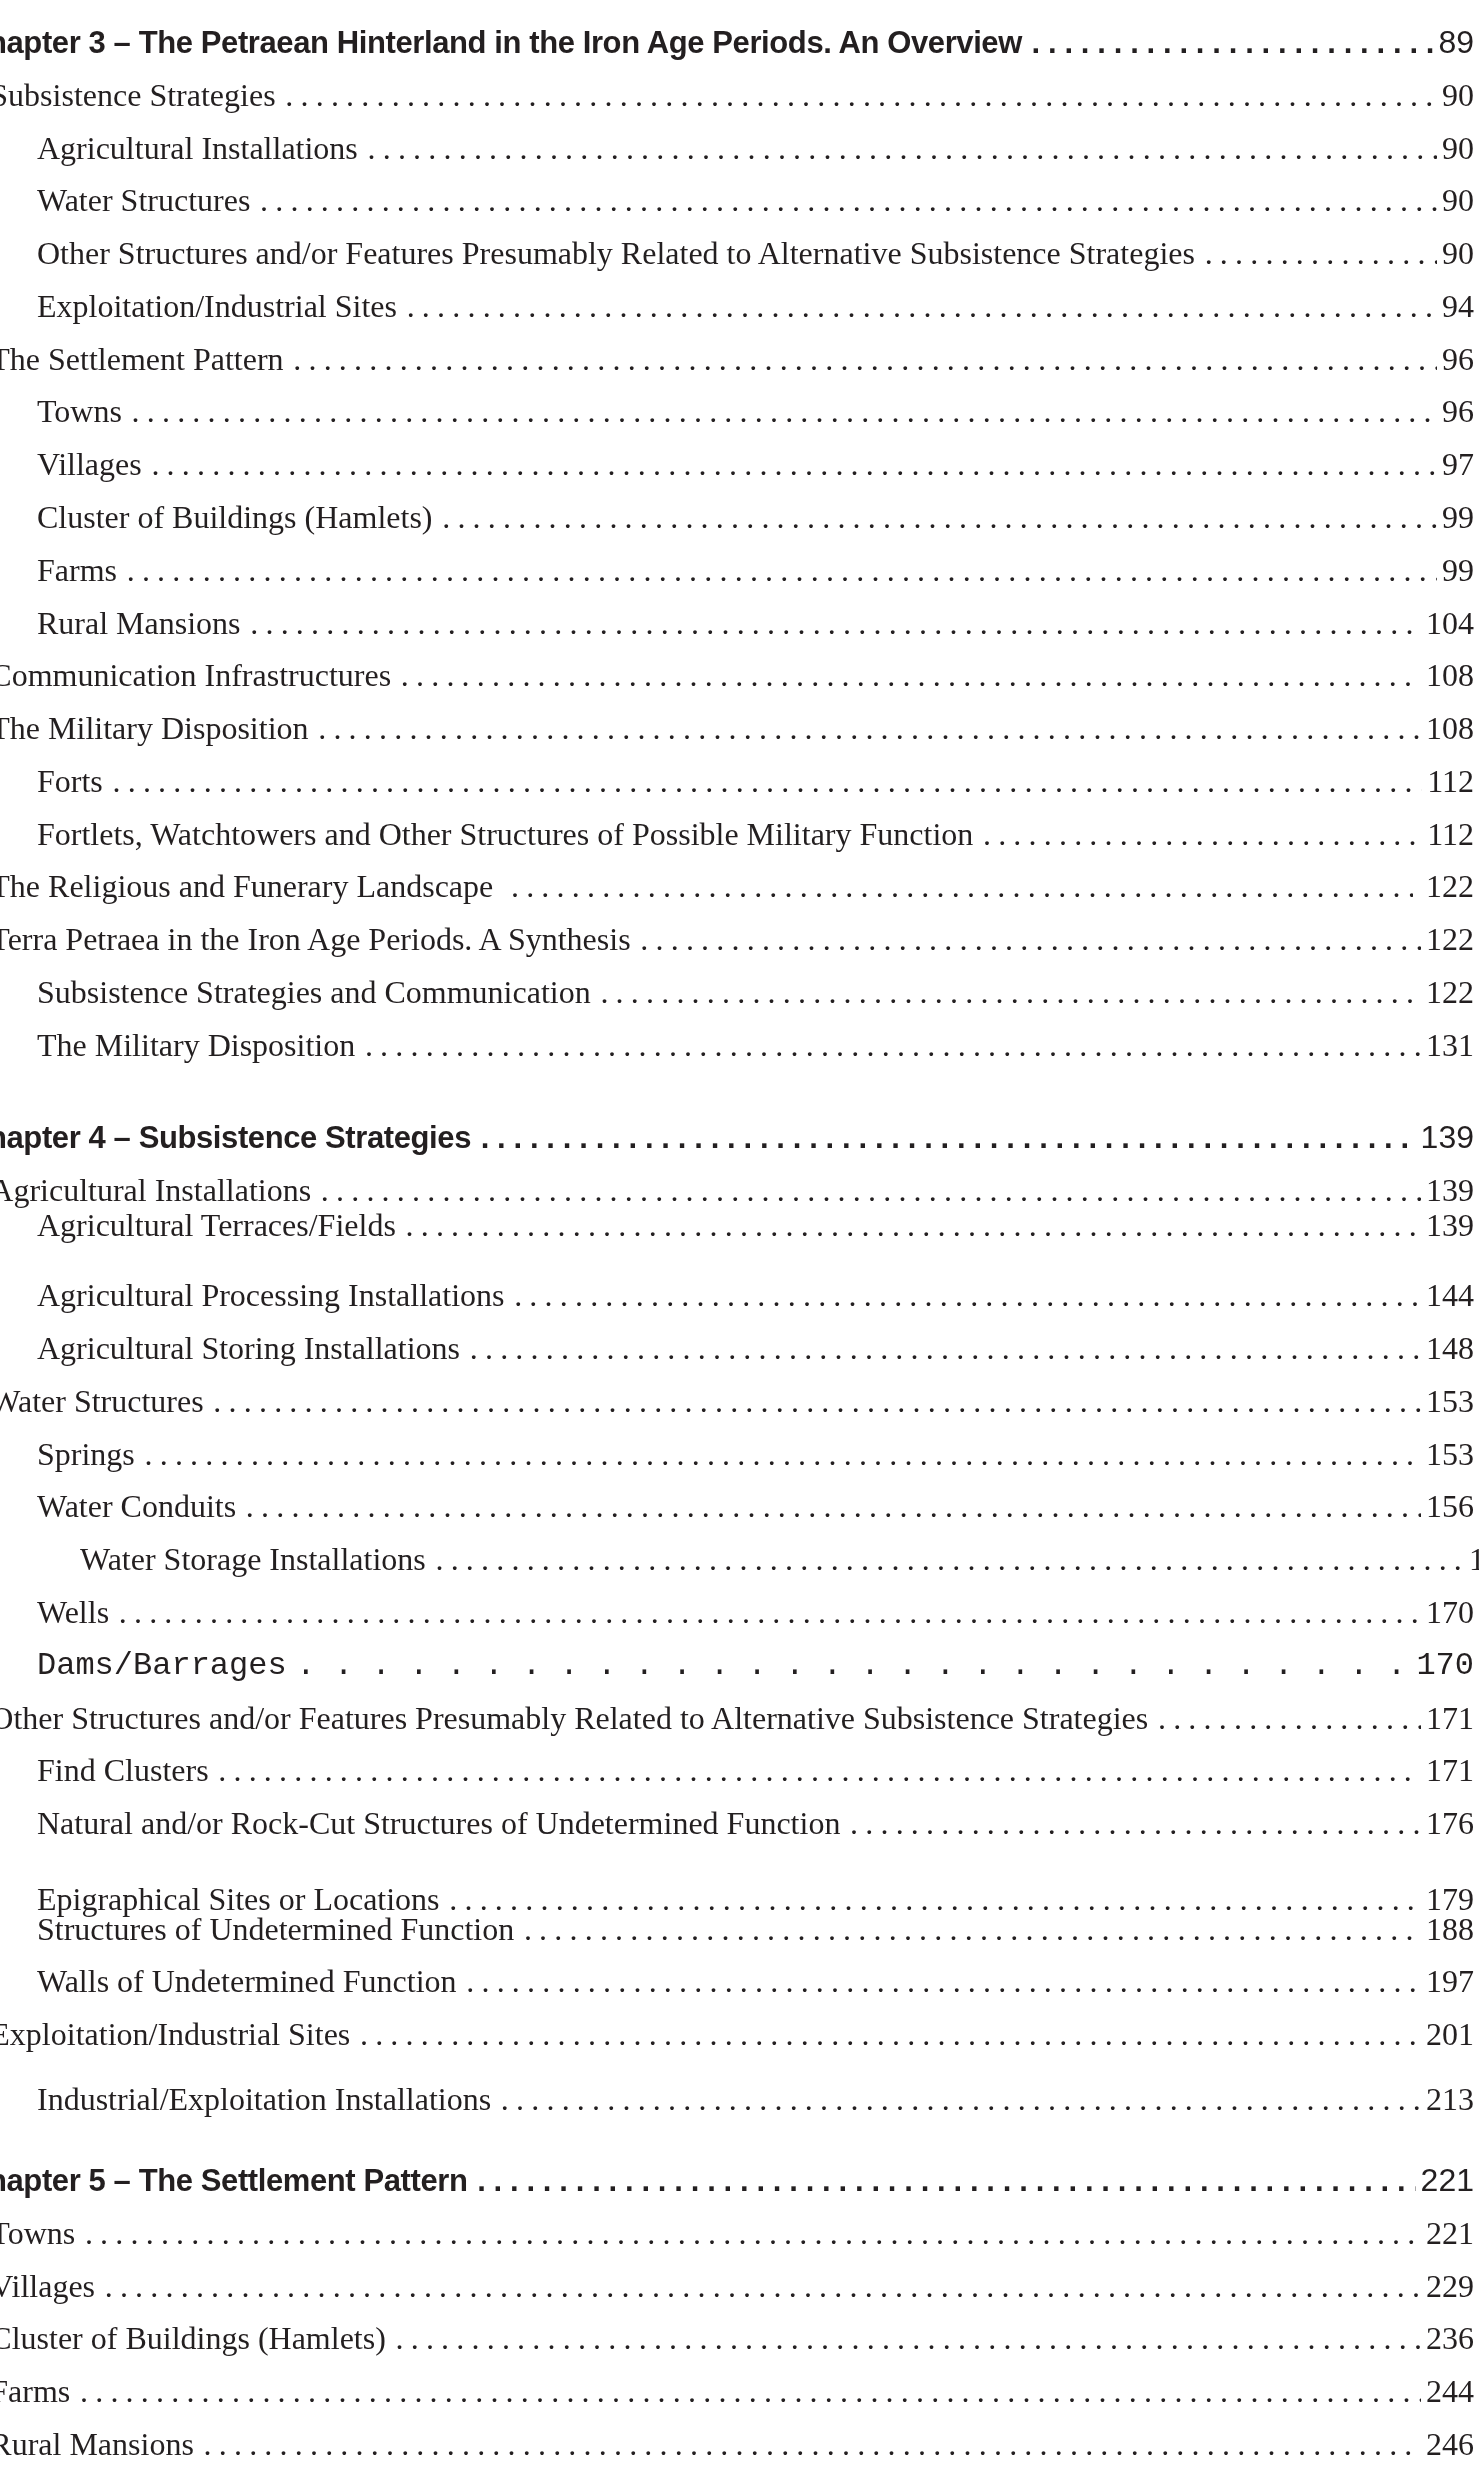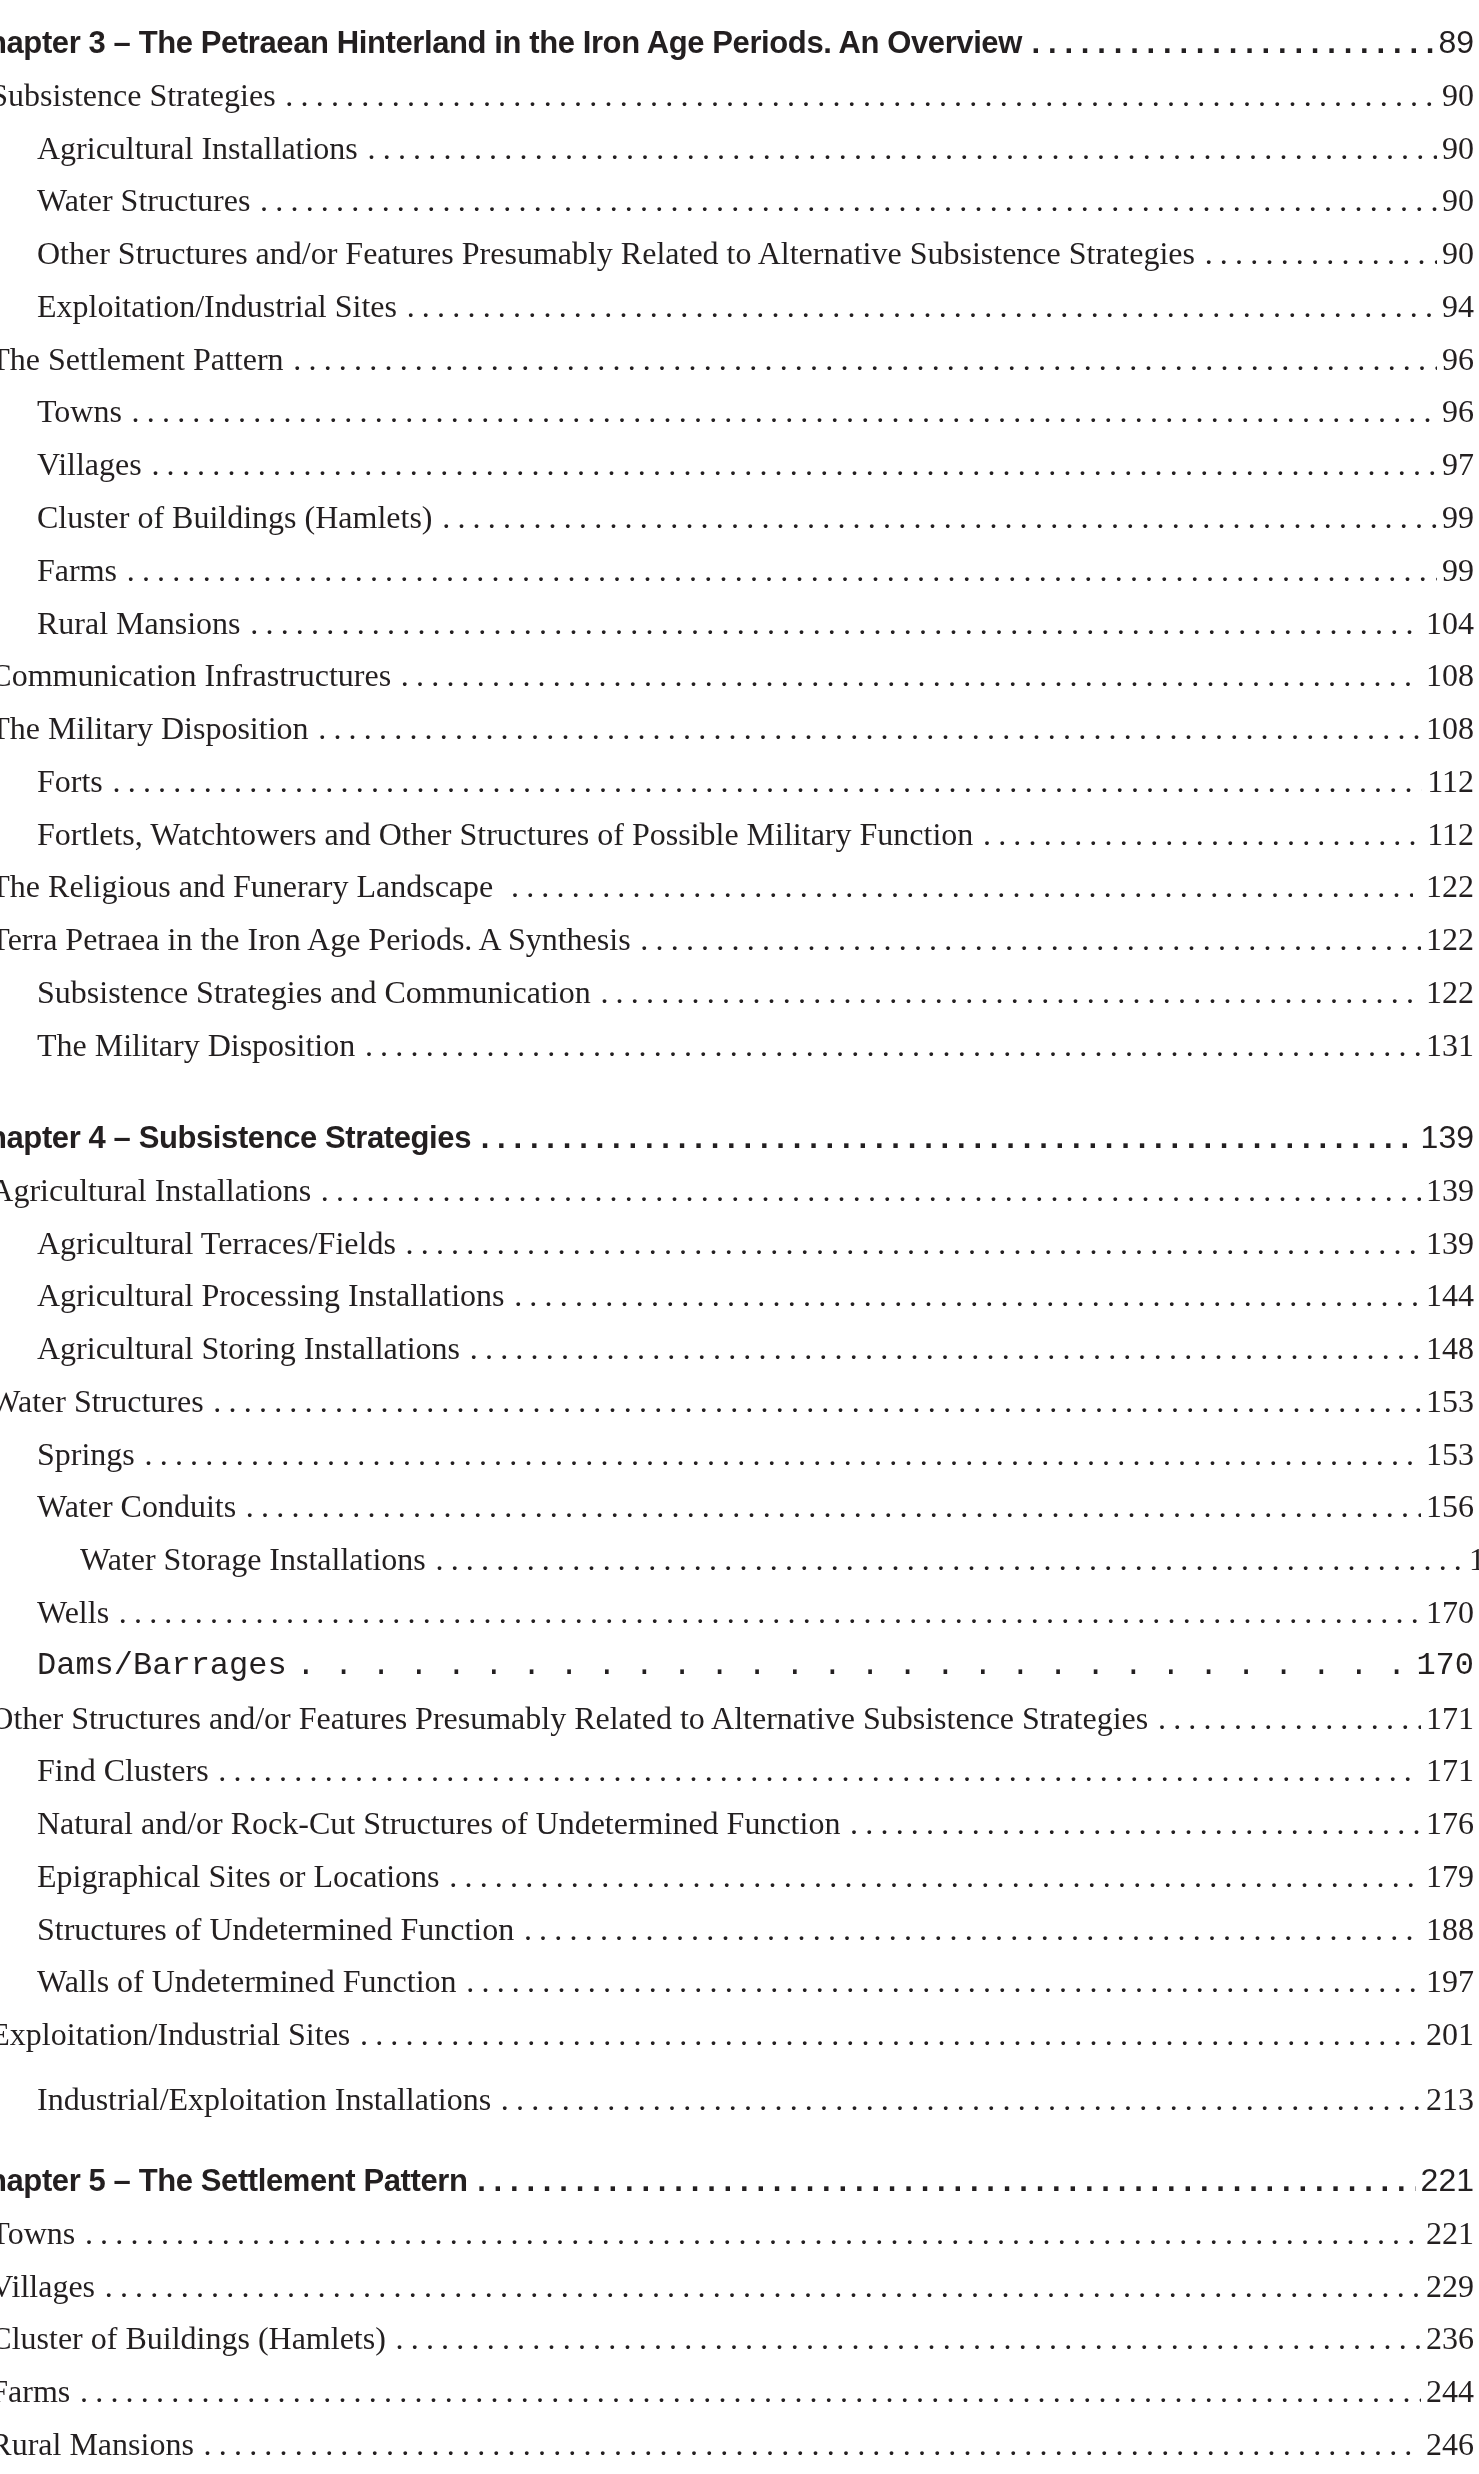--- a/index.html
+++ b/index.html
@@ -141,21 +141,21 @@
       <div class="row chapter" style="top: 0px;">
         <span class="title">Chapter 4 – Subsistence Strategies</span>
         <span class="leader"></span>
         <span class="page">139</span>
       </div>
       <div class="row l1" style="top: 53px;">
         <span class="title">Agricultural Installations</span>
         <span class="leader"></span>
         <span class="page">139</span>
       </div>
-      <div class="row l2" style="top: 106px;">
+      <div class="row l2" style="top: 88px;">
         <span class="title">Agricultural Terraces/Fields</span>
         <span class="leader"></span>
         <span class="page">139</span>
       </div>
       <div class="row l2" style="top: 158px;">
         <span class="title">Agricultural Processing Installations</span>
         <span class="leader"></span>
         <span class="page">144</span>
       </div>
       <div class="row l2" style="top: 211px;">
@@ -201,21 +201,21 @@
       <div class="row l2" style="top: 633px;">
         <span class="title">Find Clusters</span>
         <span class="leader"></span>
         <span class="page">171</span>
       </div>
       <div class="row l2" style="top: 686px;">
         <span class="title">Natural and/or Rock-Cut Structures of Undetermined Function</span>
         <span class="leader"></span>
         <span class="page">176</span>
       </div>
-      <div class="row l2" style="top: 739px; justify-content: space-between;">
+      <div class="row l2" style="top: 762px; justify-content: space-between;">
         <span class="title">Epigraphical Sites or Locations</span>
         <span class="leader"></span>
         <span class="page">179</span>
       </div>
       <div class="row l2" style="top: 792px; justify-content: center;">
         <span class="title">Structures of Undetermined Function</span>
         <span class="leader"></span>
         <span class="page">188</span>
       </div>
       <div class="row l2" style="top: 844px;">

